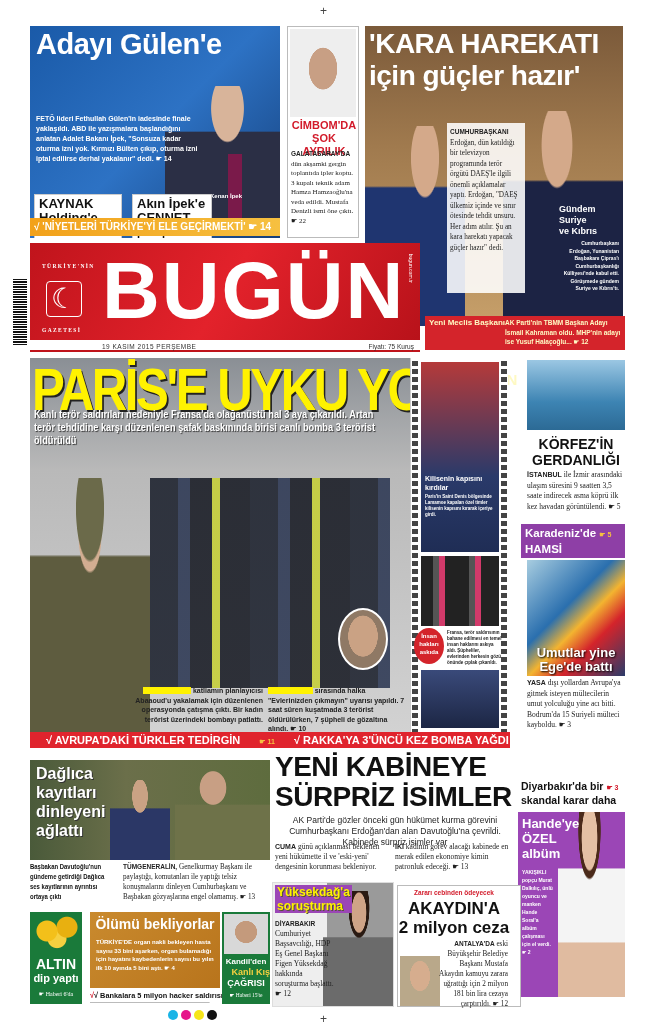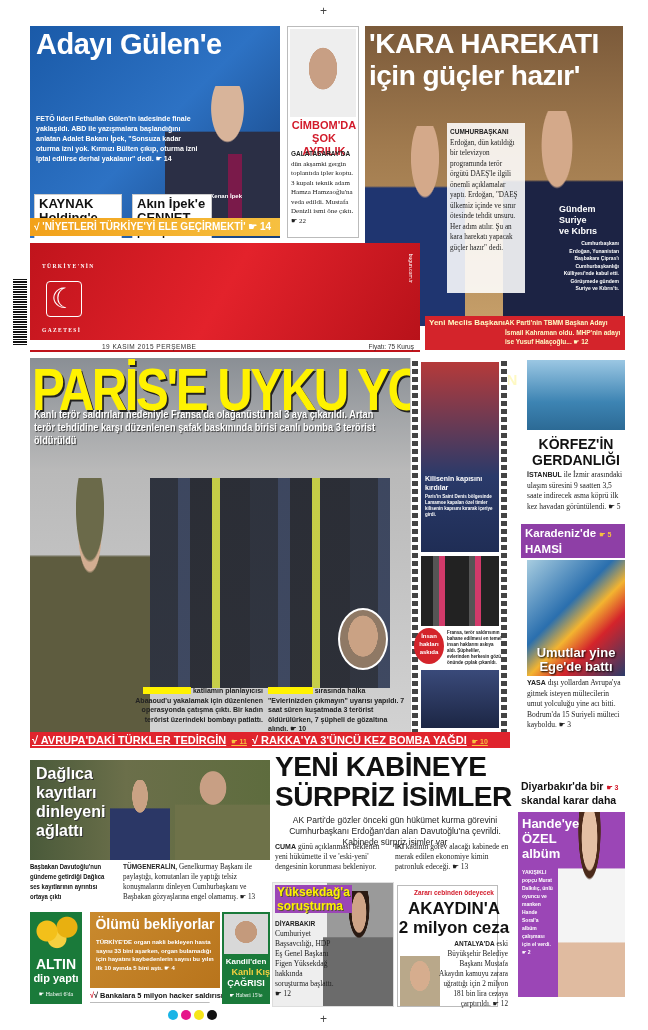--- a/index.html
+++ b/index.html
@@ -67,21 +67,21 @@
   #film .f1 { top: 4px; height: 190px; background: linear-gradient(180deg,#b53a3a 0%, #2a3a6a 60%, #1f2d55 100%); }
   #film .f2 { top: 198px; height: 70px; background: repeating-linear-gradient(90deg,#222 0 12px,#555 12px 18px,#d23a6a 18px 24px,#222 24px 36px); }
   #film .f3 { top: 312px; height: 58px; background: linear-gradient(180deg,#3a4a7a,#1c2644); }
   #film .f1 .t1 { position: absolute; left: 4px; top: 112px; font: 900 7px/9px "Liberation Sans", sans-serif; color: #fff; }
   #film .f1 .t2 { position: absolute; left: 4px; top: 132px; width: 70px; font: 700 4.5px/6px "Liberation Sans", sans-serif; color: #fff; }
   #film .insan { position: absolute; left: 3px; top: 270px; width: 30px; height: 36px; border-radius: 50%; background: #d4242b; color: #fff; font: 900 6px/8px "Liberation Sans", sans-serif; text-align: center; padding-top: 4px; }
   #film .insan-t { position: absolute; left: 36px; top: 272px; width: 56px; font: 700 4.5px/6px "Liberation Sans", sans-serif; color: #222; }
   #film .perf { position: absolute; top: 0; width: 6px; height: 374px; background: repeating-linear-gradient(180deg,#fff 0 3px,#444 3px 8px); }
 
   #redbar { left: 30px; top: 732px; width: 480px; height: 16px; background: #e0242d; color: #fff; font: 900 11px/16px "Liberation Sans", sans-serif; white-space: nowrap; overflow: hidden; }
-  #redbar span { margin-left: 2px; text-decoration: underline; }
+  #redbar span { margin-left: 16px; }
   .pg { color: #f6c040; font-size: 7px; }
 
   
   #korfez-photo { left: 527px; top: 360px; width: 98px; height: 70px; background: linear-gradient(180deg,#9bc7e3 0%,#3d84b3 60%,#2c6a95 100%); }
   #korfez .h { position: absolute; left: 527px; top: 436px; width: 98px; font: 900 14px/16px "Liberation Sans", sans-serif; color: #111; text-align: center; }
   #korfez .b { position: absolute; left: 527px; top: 470px; width: 98px; font: 7.5px/10.5px "Liberation Serif", serif; color: #222; }
   #hamsi { left: 521px; top: 524px; width: 104px; height: 34px; background: #8e3fa6; color: #fff; font: 900 11.5px/15px "Liberation Sans", sans-serif; padding: 2px 4px; }
   #ege-photo { left: 527px; top: 560px; width: 98px; height: 116px; background: linear-gradient(135deg,#a8cde0 0%,#2a6fae 40%,#f3b430 55%,#d4242b 70%,#2a3c6a 100%); }
   #ege-photo .h { position: absolute; left: 0; bottom: 2px; width: 98px; text-align: center; font: 900 13px/14px "Liberation Sans", sans-serif; color: #fff; text-shadow: 1px 1px 2px #000; }
   #ege-text { left: 527px; top: 678px; width: 98px; font: 7.5px/10.5px "Liberation Serif", serif; color: #222; }
@@ -102,21 +102,21 @@
   #kabine .h { position: absolute; left: 275px; top: 752px; width: 240px; font: 900 28px/30px "Liberation Sans", sans-serif; color: #111; letter-spacing: -0.5px; }
   #kabine .sub { position: absolute; left: 275px; top: 815px; width: 240px; font: 8.5px/11px "Liberation Sans", sans-serif; color: #222; text-align: center; }
   #kabine .c1 { position: absolute; left: 275px; top: 842px; width: 115px; font: 7.5px/10px "Liberation Serif", serif; color: #222; }
   #kabine .c2 { position: absolute; left: 395px; top: 842px; width: 118px; font: 7.5px/10px "Liberation Serif", serif; color: #222; }
 
   #yuksek { left: 272px; top: 882px; width: 122px; height: 125px; background: linear-gradient(90deg,#eeeeee 0 45%, #9a9a9a 45%); overflow: hidden; border: 1px solid #ddd; }
   #yuksek .h { position: absolute; left: 2px; top: 2px; font: 900 12px/14px "Liberation Sans", sans-serif; color: #fff200; text-shadow: 1px 1px 0 #553; background: #9b46b6; padding: 0 2px; }
   #yuksek .b { position: absolute; left: 2px; top: 36px; width: 62px; font: 7.5px/10px "Liberation Serif", serif; color: #222; }
   #yuksek .woman { position: absolute; left: 50px; top: 8px; width: 72px; height: 120px; background: radial-gradient(ellipse at 50% 18%, #cfa487 0 14%, transparent 15%), radial-gradient(ellipse at 50% 14%, #2a1a12 0 20%, transparent 21%), linear-gradient(180deg, transparent 38%, #6b6b6b 39%); }
 
-  #akaydin { left: 397px; top: 885px; width: 101px; height: 122px; border: 1px solid #bbb; background: #fff; }
+  #akaydin { left: 397px; top: 885px; width: 124px; height: 122px; border: 1px solid #bbb; background: #fff; }
   #akaydin .k { position: absolute; left: 0; top: 3px; width: 112px; text-align: center; font: 700 6.5px "Liberation Sans", sans-serif; color: #d21a2a; }
   #akaydin .h { position: absolute; left: 0; top: 13px; width: 112px; text-align: center; font: 900 17px/19px "Liberation Sans", sans-serif; color: #111; }
   #akaydin .b { position: absolute; left: 38px; top: 53px; width: 72px; text-align: right; font: 7.2px/10px "Liberation Serif", serif; color: #222; }
   #akaydin .photo { position: absolute; left: 2px; top: 70px; width: 40px; height: 50px; background: radial-gradient(ellipse at 50% 40%, #d6ad8e 0 35%, #b9a88a 36%); }
 
   #altin { left: 30px; top: 912px; width: 52px; height: 92px; background: #1a7a3a; }
   #altin .coins { position: absolute; left: 2px; top: 0; width: 50px; height: 38px; background: radial-gradient(circle at 30% 50%, #f3c01a 0 10px, transparent 11px), radial-gradient(circle at 70% 40%, #e8b010 0 10px, transparent 11px), radial-gradient(circle at 50% 70%, #f6d040 0 9px, transparent 10px); }
   #altin .h { position: absolute; left: 0; top: 45px; width: 52px; text-align: center; font: 900 14px/14px "Liberation Sans", sans-serif; color: #fff; }
   #altin .s { position: absolute; left: 0; top: 60px; width: 52px; text-align: center; font: 900 11px/12px "Liberation Sans", sans-serif; color: #fff; }
   #altin .p { position: absolute; left: 0; top: 78px; width: 52px; text-align: center; font: 6px "Liberation Serif", serif; color: #fff; }
@@ -181,20 +181,21 @@
   <div class="r">AK Parti'nin TBMM Başkan Adayı İsmail Kahraman oldu. MHP'nin adayı ise Yusuf Halaçoğlu... ☛ 12</div>
 </div>
 
 <div id="barcode" class="abs"></div>
 <div id="masthead" class="abs">
   <div class="tag-top">TÜRKİYE'NİN</div>
   <div class="logo">
       <span>☾</span>
     </div>
   <div class="tag-bot">GAZETESİ</div>
+  <div class="name">BUGÜN</div>
   <div class="url">bugun.com.tr</div>
 </div>
 <div id="dateline" class="abs">
   <span class="date">19 KASIM 2015 PERŞEMBE</span>
   <span class="price">Fiyatı: 75 Kuruş</span>
 </div>
 
 <div id="paris" class="abs">
   <div class="crowd"></div>
   <div class="soldier"></div>

